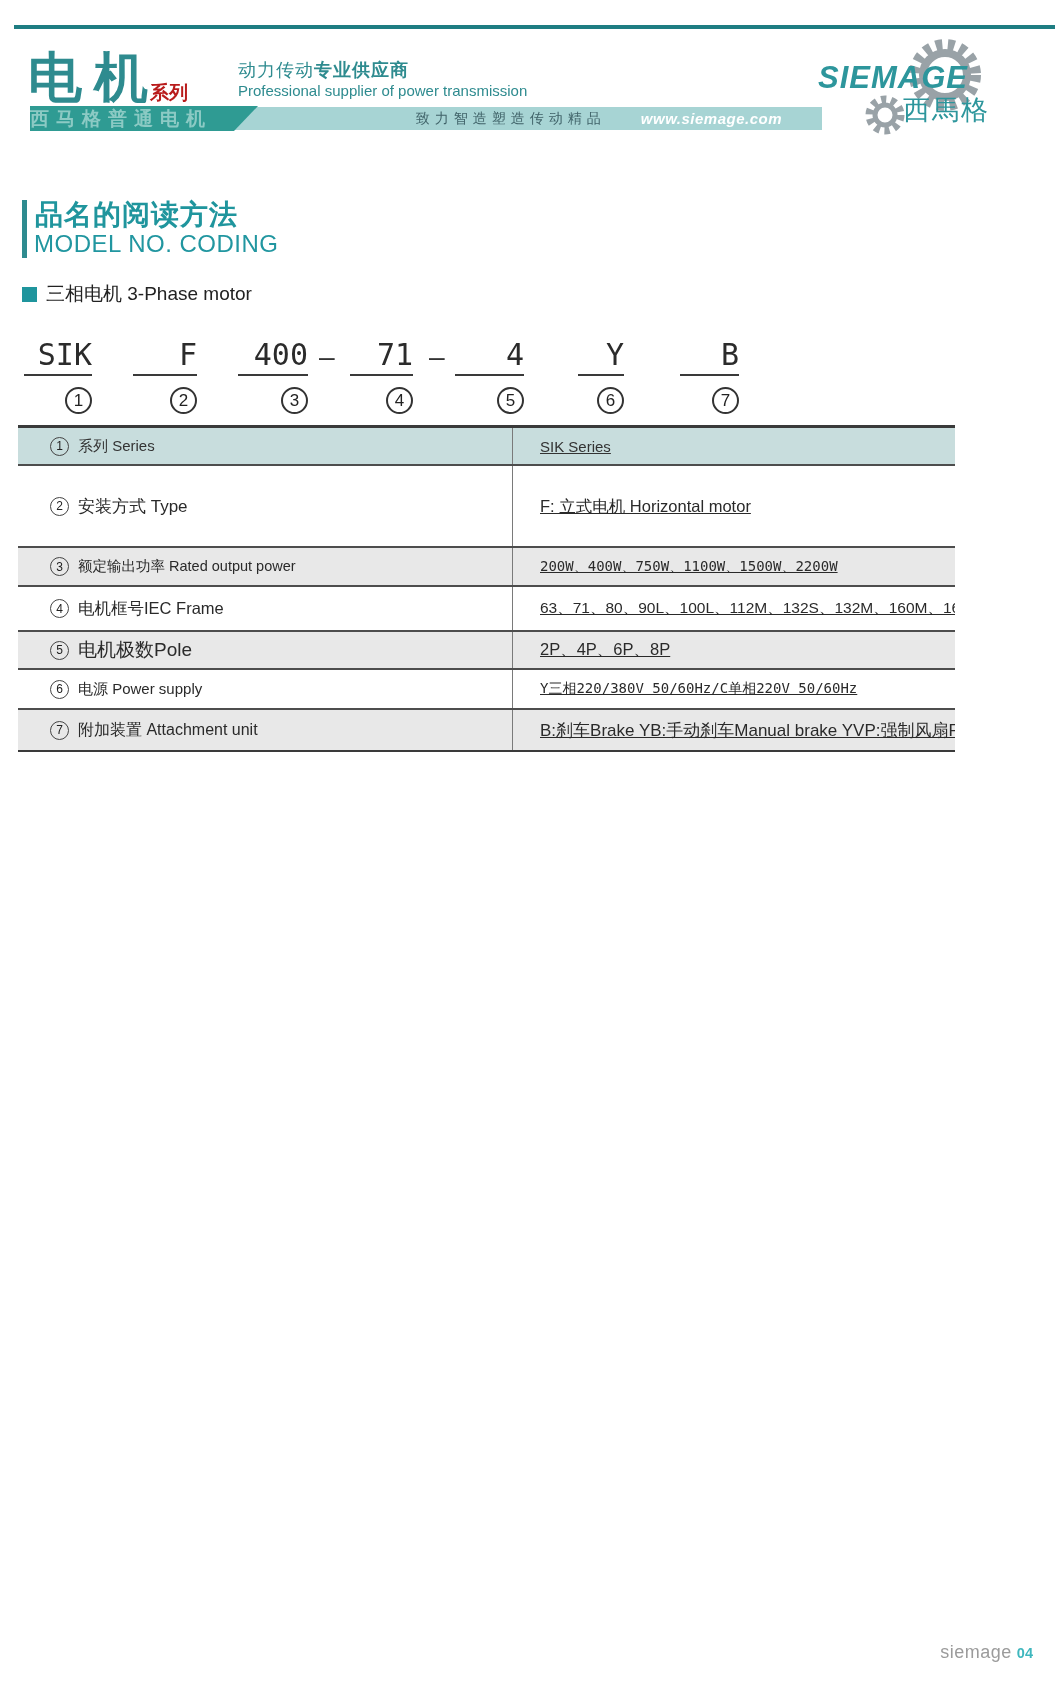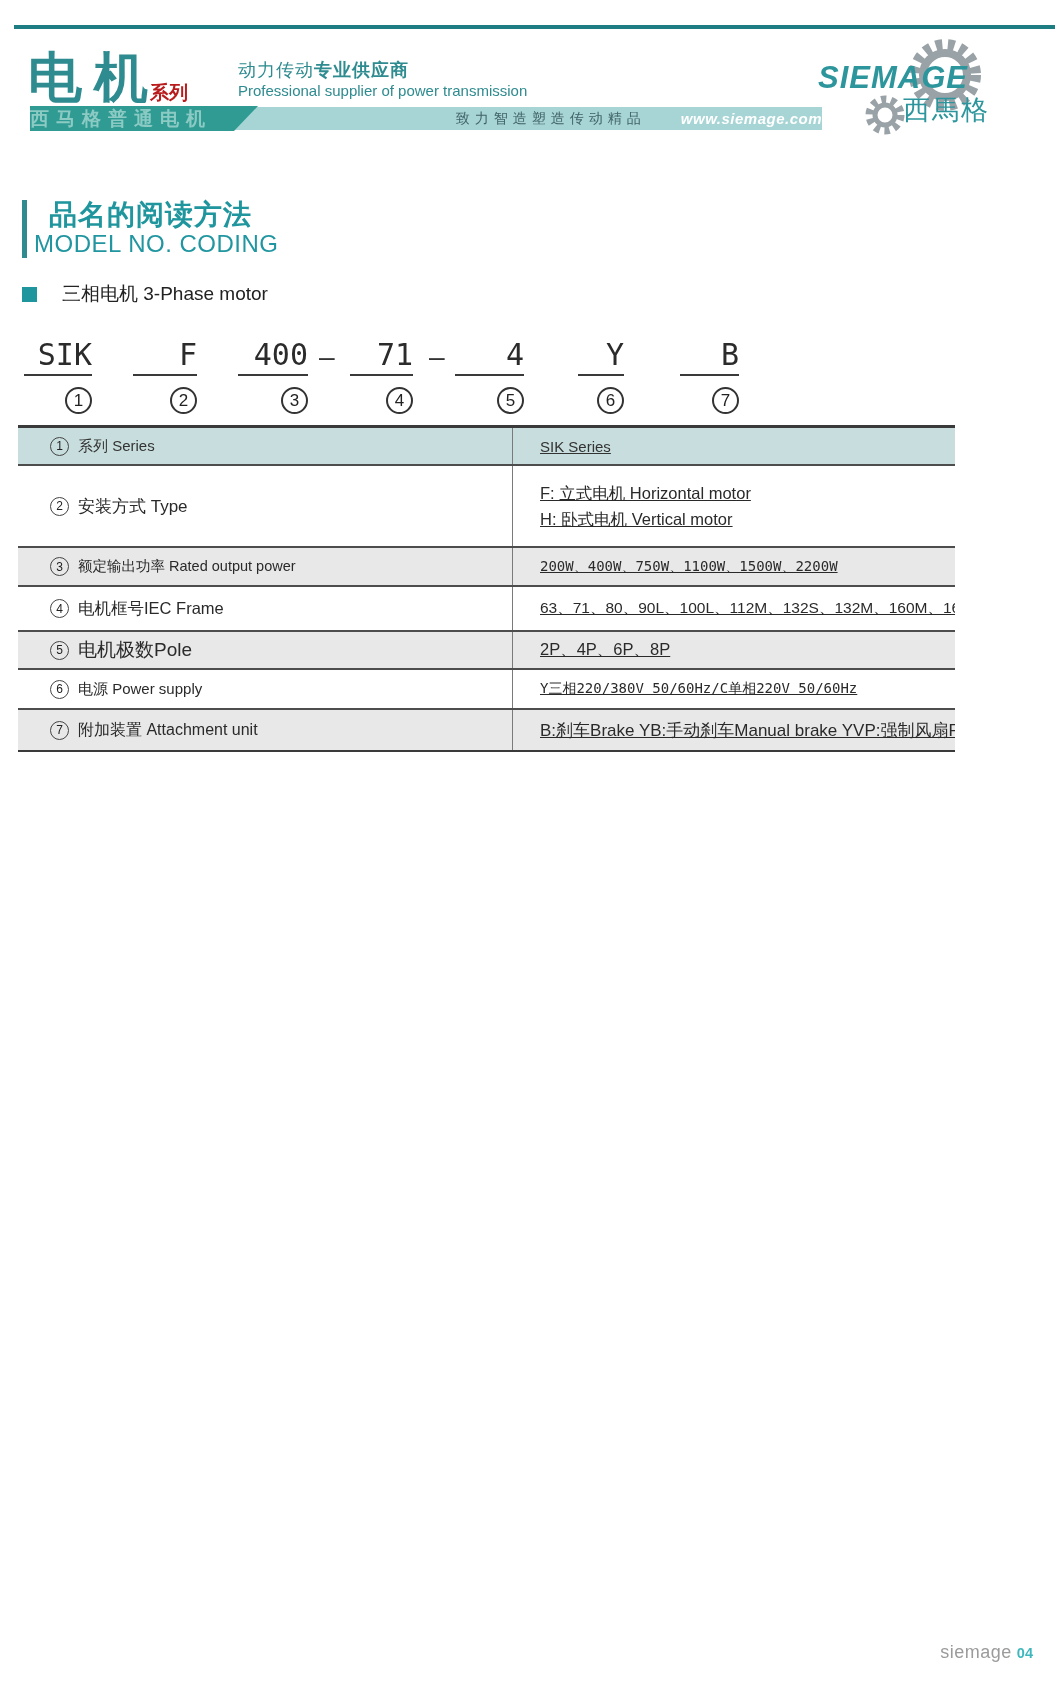--- a/index.html
+++ b/index.html
@@ -5,45 +5,45 @@
   html,body{margin:0;padding:0;background:#fff;}
   .page{position:relative;width:1055px;height:1687px;background:#fff;overflow:hidden;
         font-family:"Liberation Sans",sans-serif;color:#2a2a2a;}
 
   
   .top-rule{position:absolute;left:14px;top:25px;width:1041px;height:4px;background:#1e7d82;}
   .brand-main{position:absolute;left:28px;top:48px;font-size:54px;font-weight:bold;
               letter-spacing:12px;color:#2e8b8f;font-family:"DejaVu Serif",serif;line-height:58px;}
   .brand-suffix{position:absolute;left:150px;top:80px;font-size:19px;font-weight:bold;color:#b91c1c;text-align:center;}
   .band-light{position:absolute;left:225px;top:107px;width:597px;height:23px;background:#a7d4d4;
-              display:flex;align-items:center;justify-content:flex-end;box-sizing:border-box;}
+              display:flex;align-items:center;justify-content:flex-end;padding-right:40px;box-sizing:border-box;}
   .band-slogan{font-size:14px;color:#41646a;letter-spacing:5px;font-weight:500;}
   .band-url{font-size:15px;font-weight:bold;font-style:italic;color:#fff;margin-left:35px;letter-spacing:.5px;}
   .band-dark{position:absolute;left:30px;top:106px;width:228px;height:25px;background:#2f9b93;
              clip-path:polygon(0 0,100% 0,calc(100% - 24px) 100%,0 100%);
              display:flex;align-items:center;box-sizing:border-box;}
   .band-dark span{font-size:19px;font-weight:bold;letter-spacing:7px;color:#8ccac4;
                   font-family:"DejaVu Serif",serif;}
   .slogan-cn{position:absolute;left:238px;top:58px;font-size:18px;color:#2e8b8f;letter-spacing:1px;}
   .slogan-cn b{font-weight:bold;}
   .slogan-en{position:absolute;left:238px;top:82px;font-size:15px;color:#2e8b8f;}
   .logo-svg{position:absolute;left:820px;top:25px;}
   .logo-text{position:absolute;left:818px;top:60px;font-size:31px;font-weight:bold;font-style:italic;
              color:#2d969c;letter-spacing:1px;}
   .logo-cn{position:absolute;left:903px;top:92px;font-size:27px;color:#2d969c;
            font-family:Liberation Mono, monospace;letter-spacing:2px;}
 
   
   .title-bar{position:absolute;left:22px;top:200px;width:5px;height:58px;background:#2e8b8f;}
-  .title-cn{position:absolute;left:49px;top:196px;font-size:28px;font-weight:bold;color:#1f959d;margin:0;letter-spacing:1px;}
+  .title-cn{position:absolute;left:35px;top:196px;font-size:28px;font-weight:bold;color:#1f959d;margin:0;letter-spacing:1px;}
   .title-en{position:absolute;left:34px;top:230px;font-size:24px;font-weight:500;color:#2196a0;margin:0;letter-spacing:.5px;}
 
   
   .sec-bullet{position:absolute;left:22px;top:287px;width:15px;height:15px;background:#1f959d;}
-  .sec-heading{position:absolute;left:46px;top:281px;font-size:19px;color:#222;margin-left:16px;}
+  .sec-heading{position:absolute;left:46px;top:281px;font-size:19px;color:#222;}
 
   
   .code-seg{position:absolute;top:336px;text-align:right;}
   .code-text{display:block;height:38px;line-height:37px;font-size:30px;color:#2b2b2b;
              font-family:"DejaVu Sans Mono",monospace;border-bottom:2px solid #3a3a3a;}
   .code-num{margin-top:11px;}
   .circle-num{display:inline-flex;align-items:center;justify-content:center;
               width:27px;height:27px;border:2px solid #333;border-radius:50%;
               font-size:17px;color:#222;background:#fff;box-sizing:border-box;}
   .code-dash{position:absolute;top:342px;font-size:26px;color:#333;font-family:"DejaVu Sans Mono",monospace;}
@@ -159,21 +159,20 @@
       </div>
     </div>
 
     <div class="t-row r2">
       <div class="t-label">
         <span class="t-num">2</span>
         <span class="lbl">安装方式 Type</span>
       </div>
       <div class="t-value">
         <div>F: 立式电机  Horizontal motor</div>
-        <div>H: 卧式电机  Vertical motor</div>
       </div>
     </div>
 
     <div class="t-row gray r3">
       <div class="t-label">
         <span class="t-num">3</span>
         <span class="lbl">额定输出功率 Rated output power</span>
       </div>
       <div class="t-value">
         <span>200W、400W、750W、1100W、1500W、2200W</span>

